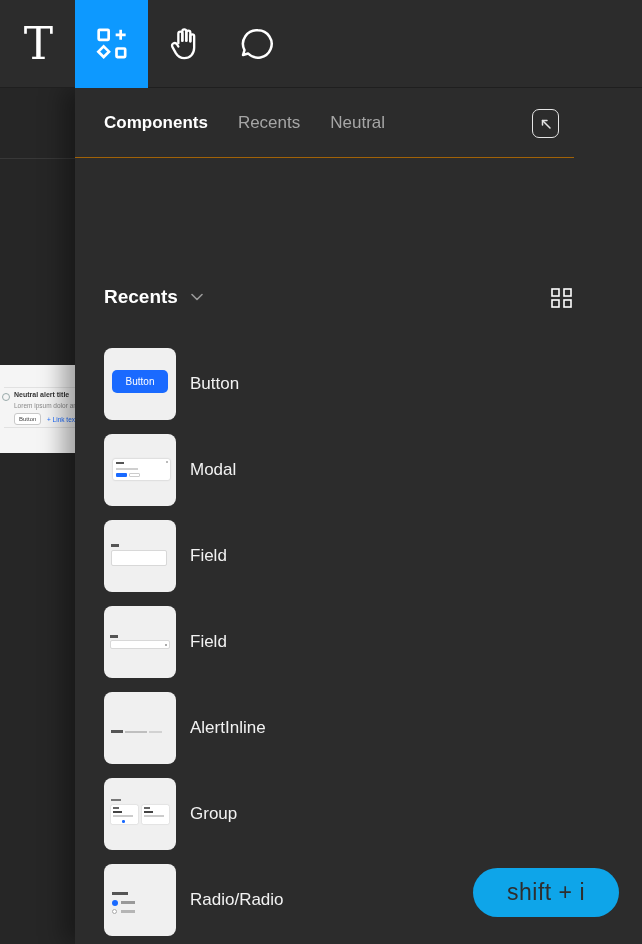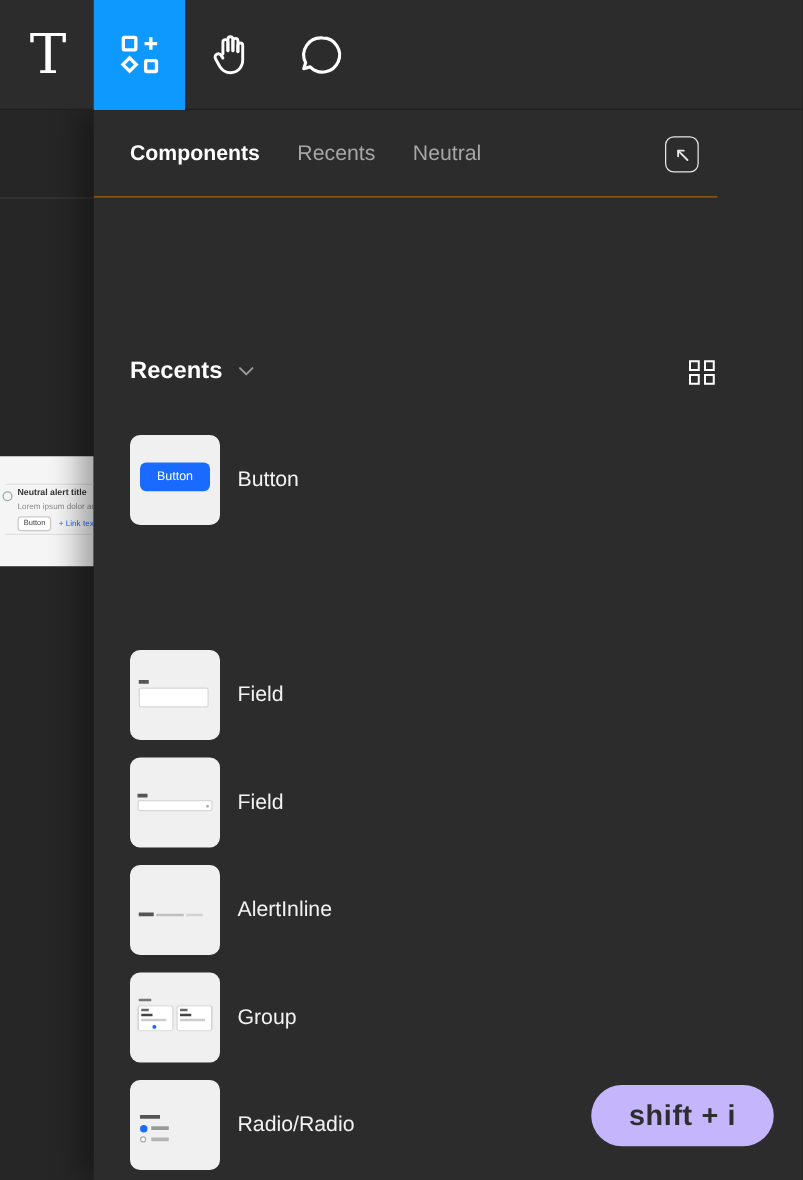--- a/index.html
+++ b/index.html
@@ -71,21 +71,21 @@
   .g-card .g-l1 { position:absolute; left:2px; top:2px; width:6px; height:1.5px; background:#666; }
   .g-card .g-l2 { position:absolute; left:2px; top:6px; width:9px; height:1.5px; background:#444; }
   .g-card .g-l3 { position:absolute; left:2px; top:10px; width:20px; height:1.5px; background:#ccc; }
   .g-card .g-dot { position:absolute; left:11px; bottom:1.5px; width:2.5px; height:2.5px; border-radius:50%; background:#1a6aff; }
   .pv-radio .r-title { position:absolute; left:8px; top:28px; width:16px; height:3px; background:#555; }
   .pv-radio .r-dot1 { position:absolute; left:8px; top:36px; width:6px; height:6px; border-radius:50%; background:#1a6aff; }
   .pv-radio .r-lab1 { position:absolute; left:17px; top:37px; width:14px; height:3px; background:#999; }
   .pv-radio .r-dot2 { position:absolute; left:8px; top:45px; width:5px; height:5px; border-radius:50%; border:1px solid #aaa; background:#fff; }
   .pv-radio .r-lab2 { position:absolute; left:17px; top:46px; width:14px; height:3px; background:#b5b5b5; }
 
-  .shortcut-pill { position:absolute; right:23px; bottom:27px; width:146px; height:49px; background:#c4b5fd; border-radius:25px; display:flex; align-items:center; justify-content:center; font-size:23px; color:#2e2e2e; letter-spacing:0.5px;font-weight:bold; }
+  .shortcut-pill { position:absolute; right:23px; bottom:27px; width:146px; height:49px; background:#0ea5e9; border-radius:25px; display:flex; align-items:center; justify-content:center; font-size:23px; color:#2e2e2e; letter-spacing:0.5px; }
 </style>
 </head>
 <body>
 
 <div id="app">
 
   <div class="toolbar">
     <div class="tool-btn">
       <span class="t-glyph">T</span>
     </div>
@@ -157,20 +157,32 @@
 
     <div class="items">
 
       <div class="item-row" style="top:0">
         <div class="thumb">
           <div class="pv-button">Button</div>
         </div>
         <div class="item-label">Button</div>
       </div>
 
+      <div class="item-row" style="top:86px">
+        <div class="thumb">
+          <div class="pv-modal">
+            <div class="m-title"></div>
+              <div class="m-x"></div>
+              <div class="m-line"></div>
+            <div class="m-btn1"></div>
+              <div class="m-btn2"></div>
+          </div>
+        </div>
+        <div class="item-label">Modal</div>
+      </div>
 
       <div class="item-row" style="top:172px">
         <div class="thumb pv-field1">
           <div class="f-label"></div>
             <div class="f-input"></div>
         </div>
         <div class="item-label">Field</div>
       </div>
 
       <div class="item-row" style="top:258px">

